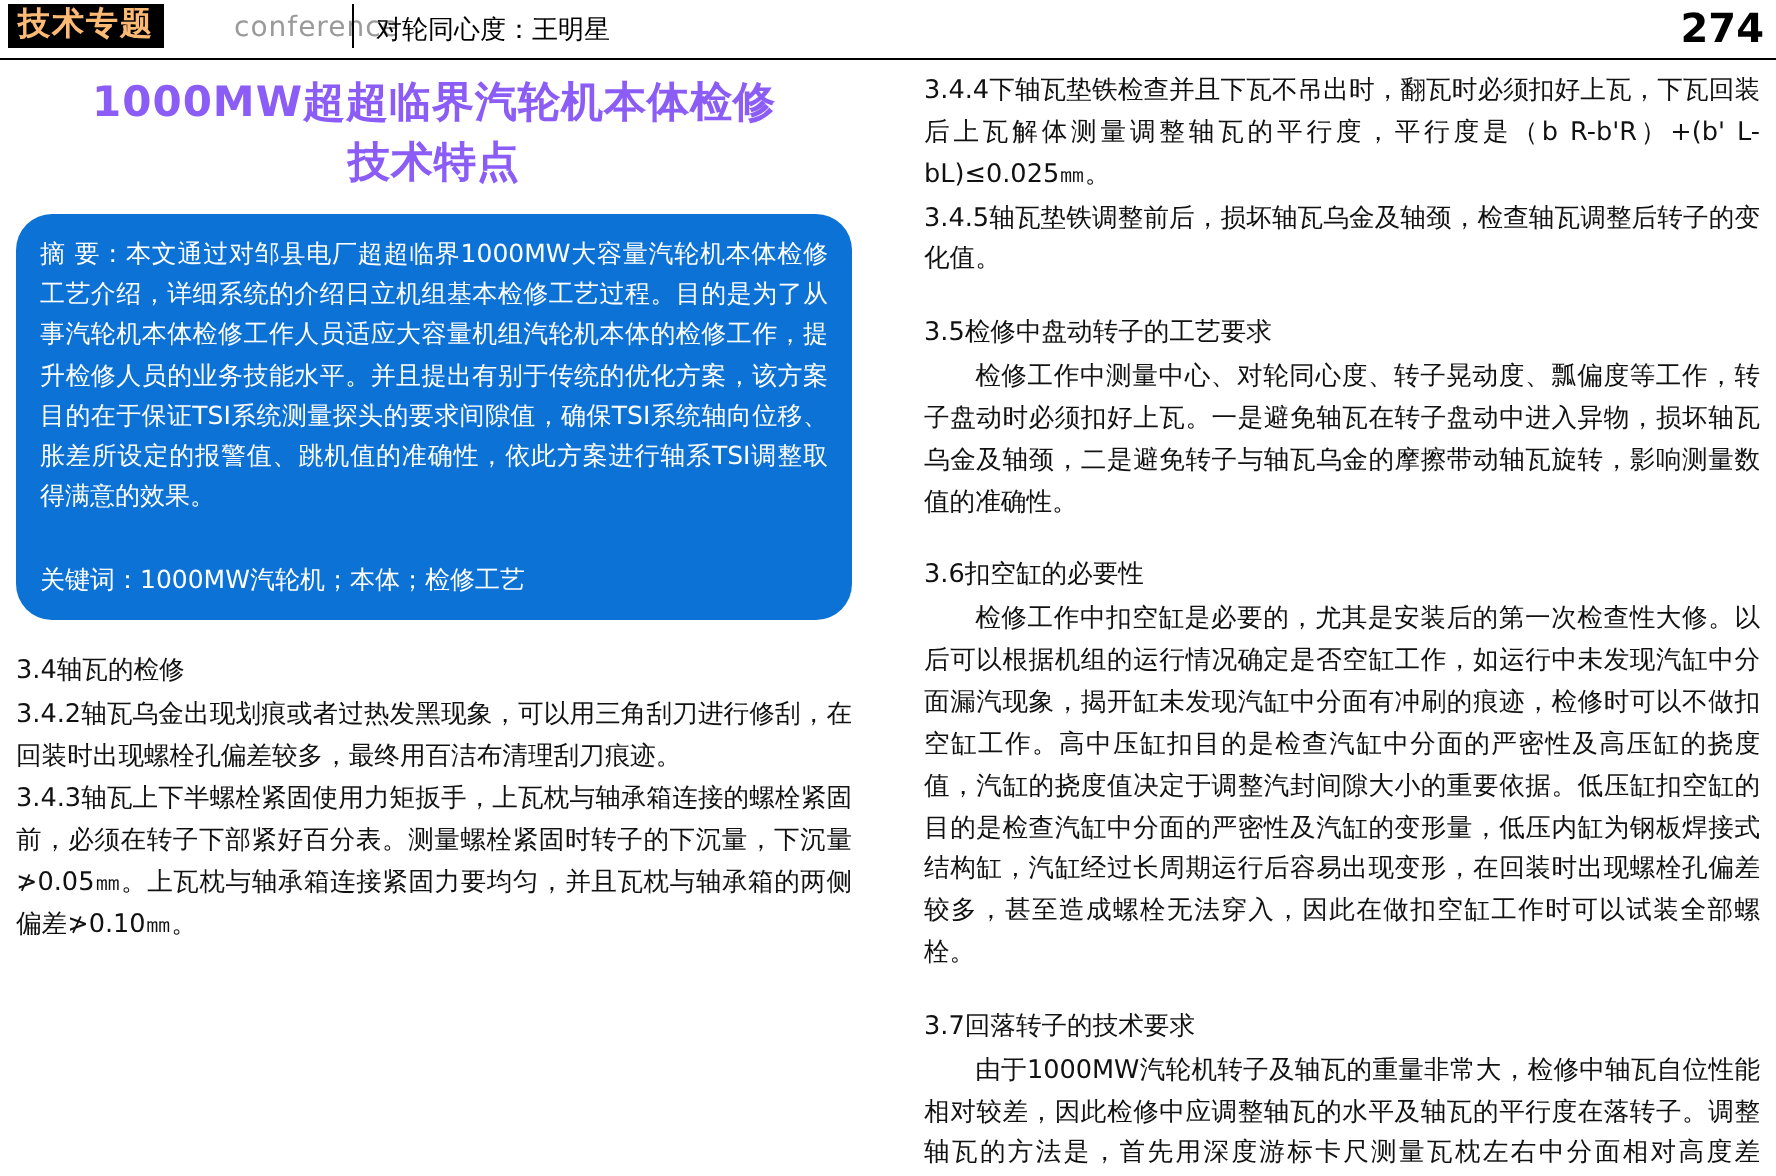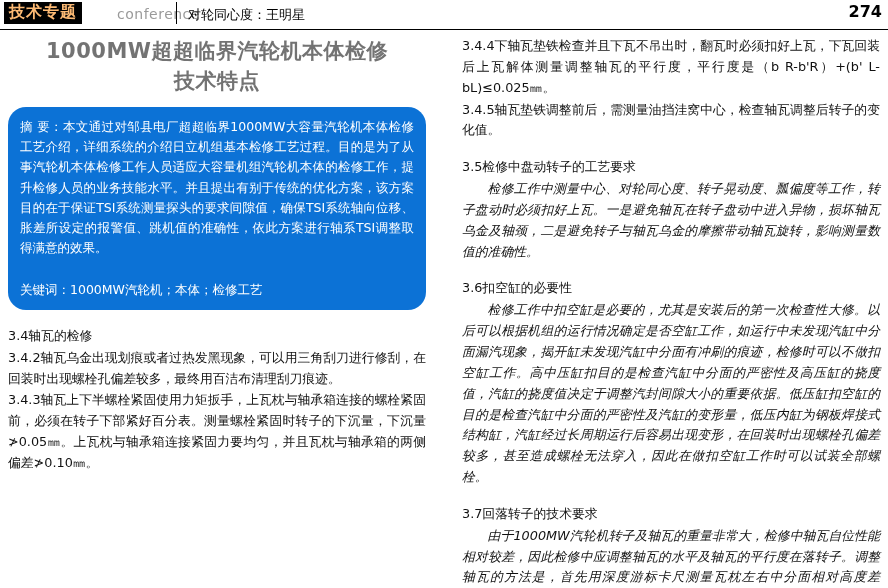--- a/index.html
+++ b/index.html
@@ -63,36 +63,36 @@
     position: absolute;
     left: 188px;
     top: 6px;
     font-size: 13px;
     color: #000;
   }
   .page-no {
     position: absolute;
     right: 6px;
     top: 2px;
-    font-size: 16px;
+    font-size: 20px;
     font-weight: bold;
     color: #000;
   }
   
   .col {
     position: absolute;
     top: 36px;
     width: 418px;
   }
   .col-left { left: 8px; }
   .col-right { left: 462px; }
 
   .title {
     text-align: center;
-    color: #737373;
+    color: #8b5cf6;
     font-size: 21px;
     font-weight: bold;
     line-height: 1.45;
     letter-spacing: 0.5px;
     margin: 0 0 10px 0;
   }
   .abstract-box {
     background: #0a6ed1;
     background: #0c72d6;
     color: #ffffff;
@@ -107,21 +107,21 @@
     margin-top: 21px;
     display: block;
   }
   .para {
     font-size: 12.8px;
     line-height: 1.63;
     text-align: justify;
     margin: 0 0 1px 0;
     color: #111;
   }
-  .para.indent { text-indent: 2em; font-style: italic; }
+  .para.indent { text-indent: 2em; }
   .heading {
     font-size: 12.8px;
     line-height: 1.63;
     margin: 16px 0 1px 0;
     color: #111;
   }
 </style>
 </head>
 <body>
 
@@ -146,21 +146,21 @@
       <span class="kw">关键词：1000MW汽轮机；本体；检修工艺</span>
     </div>
 
     <div class="heading">3.4轴瓦的检修</div>
     <p class="para">3.4.2轴瓦乌金出现划痕或者过热发黑现象，可以用三角刮刀进行修刮，在回装时出现螺栓孔偏差较多，最终用百洁布清理刮刀痕迹。</p>
     <p class="para">3.4.3轴瓦上下半螺栓紧固使用力矩扳手，上瓦枕与轴承箱连接的螺栓紧固前，必须在转子下部紧好百分表。测量螺栓紧固时转子的下沉量，下沉量≯0.05㎜。上瓦枕与轴承箱连接紧固力要均匀，并且瓦枕与轴承箱的两侧偏差≯0.10㎜。</p>
   </div>
 
   <div class="col col-right">
     <p class="para">3.4.4下轴瓦垫铁检查并且下瓦不吊出时，翻瓦时必须扣好上瓦，下瓦回装后上瓦解体测量调整轴瓦的平行度，平行度是（b R-b'R）+(b' L-bL)≤0.025㎜。</p>
-    <p class="para">3.4.5轴瓦垫铁调整前后，需测量油挡洼窝中心，检查轴瓦调整后转子的变化值。</p>
+    <p class="para">3.4.5轴瓦垫铁调整前后，损坏轴瓦乌金及轴颈，检查轴瓦调整后转子的变化值。</p>
     <div class="heading">3.5检修中盘动转子的工艺要求</div>
     <p class="para indent">检修工作中测量中心、对轮同心度、转子晃动度、瓢偏度等工作，转子盘动时必须扣好上瓦。一是避免轴瓦在转子盘动中进入异物，损坏轴瓦乌金及轴颈，二是避免转子与轴瓦乌金的摩擦带动轴瓦旋转，影响测量数值的准确性。</p>
     <div class="heading">3.6扣空缸的必要性</div>
     <p class="para indent">检修工作中扣空缸是必要的，尤其是安装后的第一次检查性大修。以后可以根据机组的运行情况确定是否空缸工作，如运行中未发现汽缸中分面漏汽现象，揭开缸未发现汽缸中分面有冲刷的痕迹，检修时可以不做扣空缸工作。高中压缸扣目的是检查汽缸中分面的严密性及高压缸的挠度值，汽缸的挠度值决定于调整汽封间隙大小的重要依据。低压缸扣空缸的目的是检查汽缸中分面的严密性及汽缸的变形量，低压内缸为钢板焊接式结构缸，汽缸经过长周期运行后容易出现变形，在回装时出现螺栓孔偏差较多，甚至造成螺栓无法穿入，因此在做扣空缸工作时可以试装全部螺栓。</p>
     <div class="heading">3.7回落转子的技术要求</div>
     <p class="para indent">由于1000MW汽轮机转子及轴瓦的重量非常大，检修中轴瓦自位性能相对较差，因此检修中应调整轴瓦的水平及轴瓦的平行度在落转子。调整轴瓦的方法是，首先用深度游标卡尺测量瓦枕左右中分面相对高度差≯0.10㎜，并且用深度游标卡尺在轴瓦前后位置测量轴瓦的倾斜值，调整在0.05㎜之内即可将转子落下。转子就位后立即用塞尺测量轴瓦瓦口间隙及轴瓦平行度，如果平行度不符合要求</p>
   </div>
 
 </div>
 

